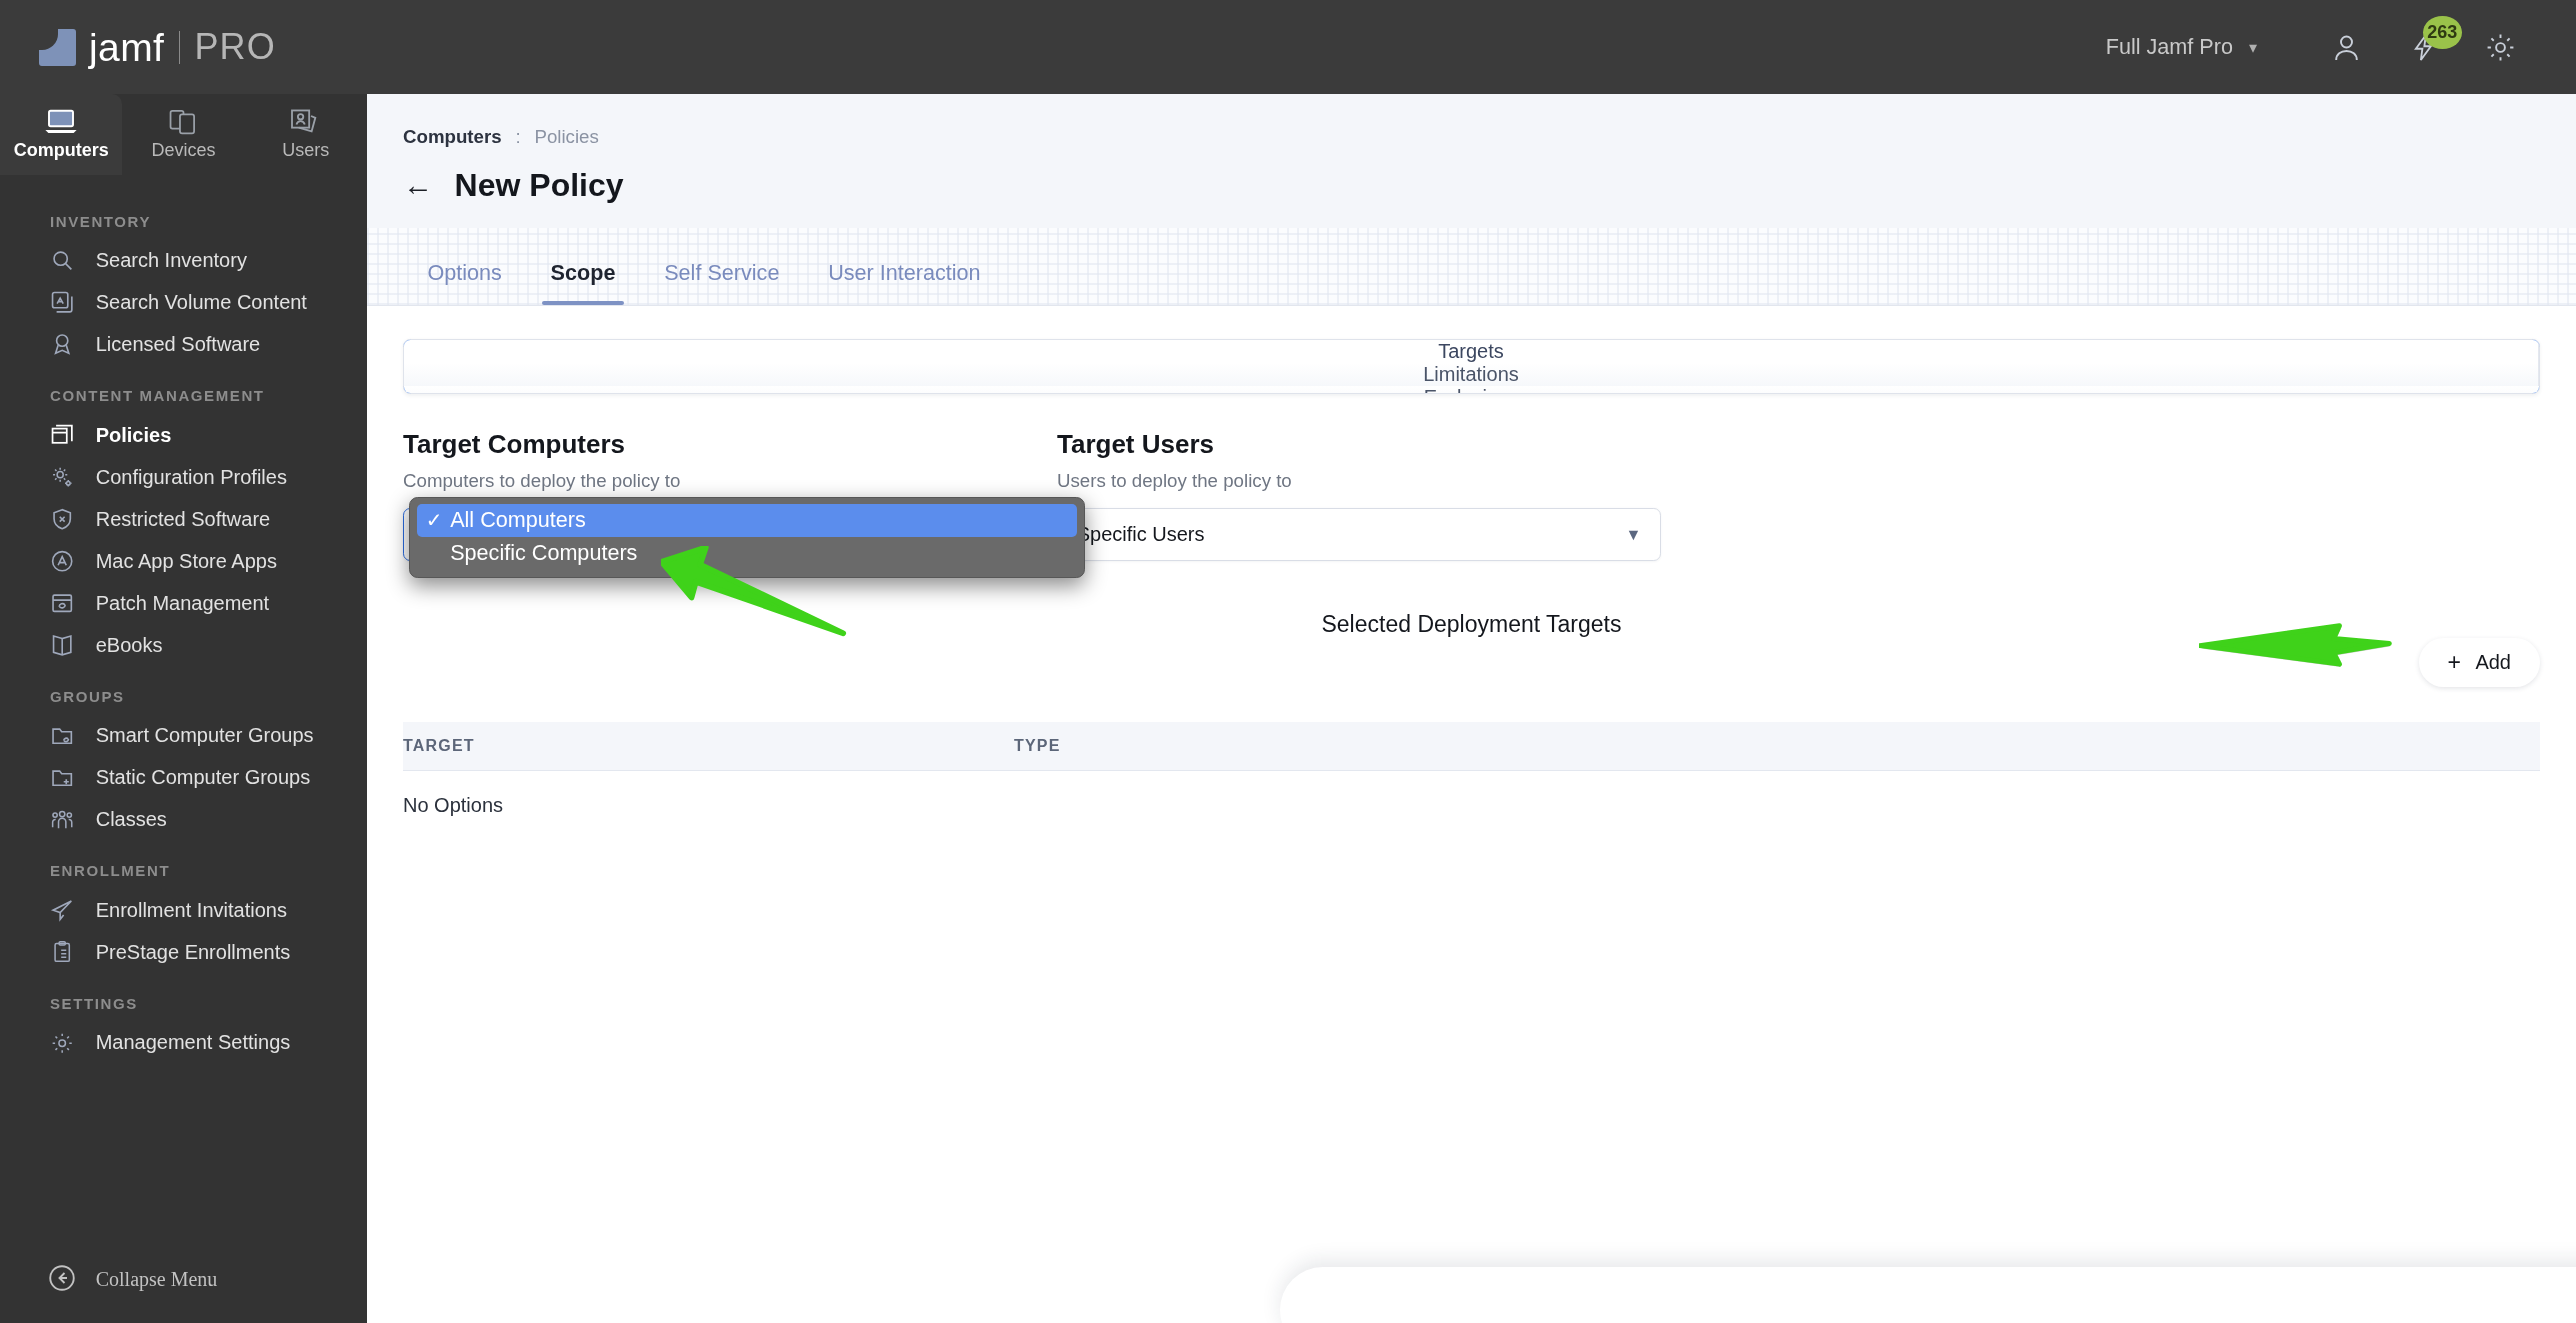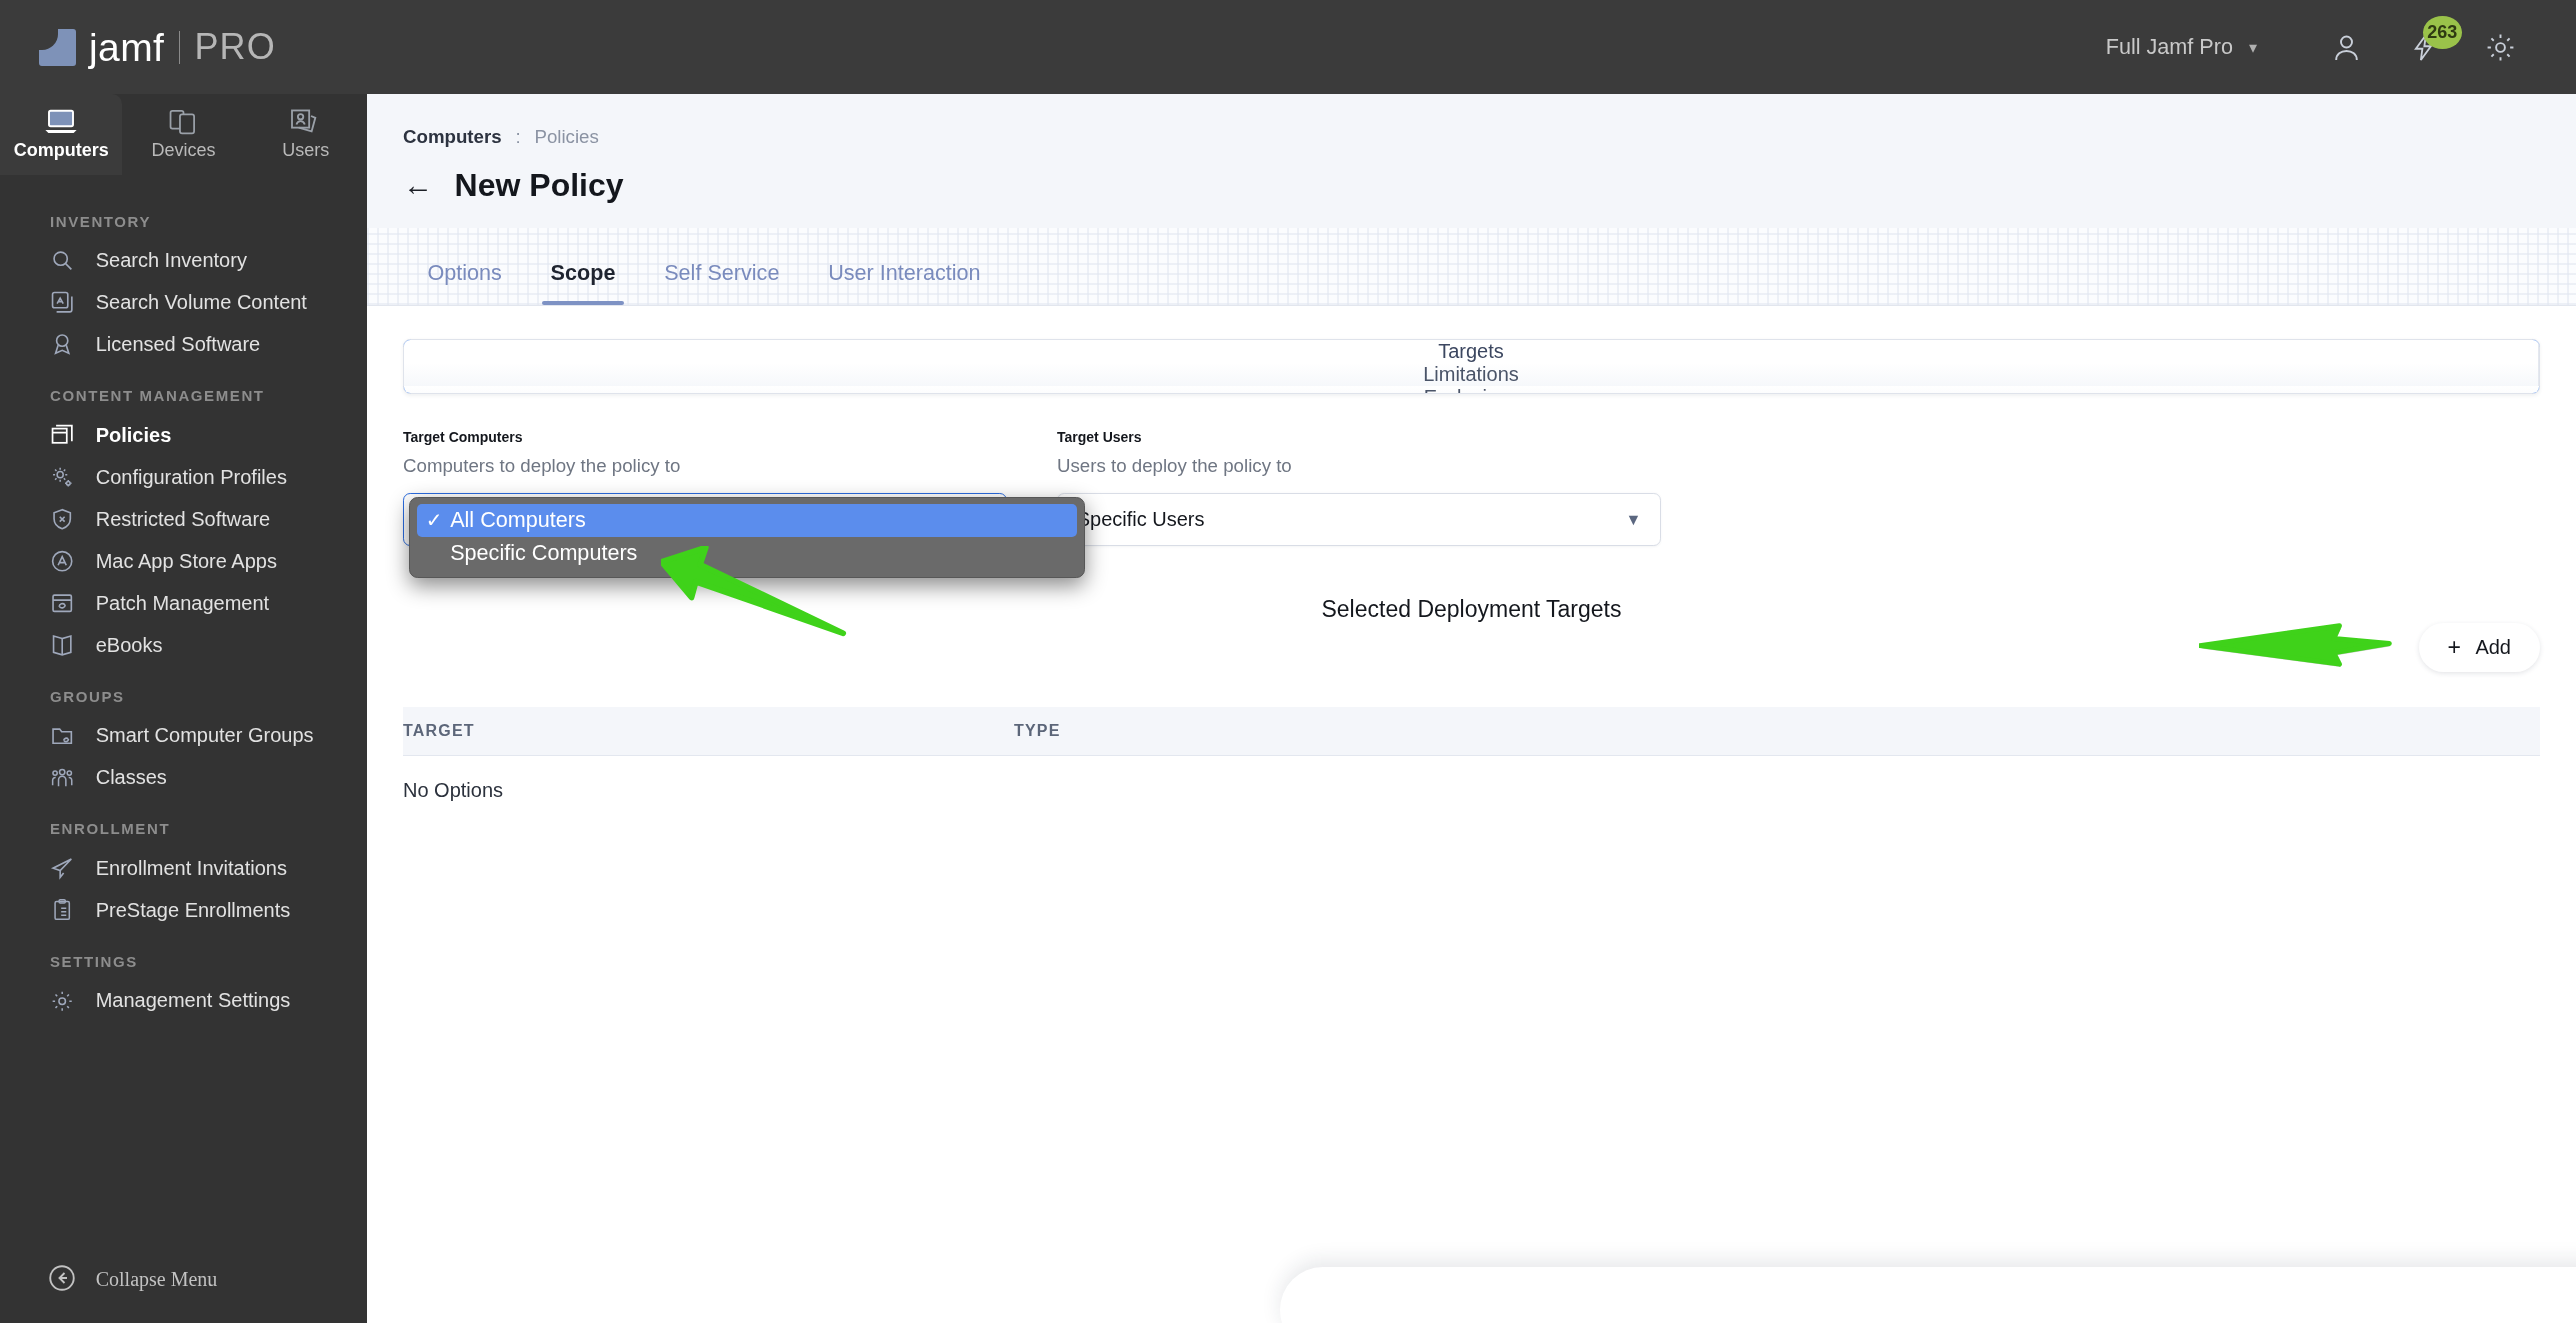--- a/index.html
+++ b/index.html
@@ -134,21 +134,21 @@
     font-size: 20px; color: #4a5468; cursor: pointer;
     border-right: 1.4px solid #e4e8ef;
     background: linear-gradient(#ffffff,#f6f8fb);
   }
   .segctl .s:last-child { border-right: none; }
   .segctl .s.active { background: #ffffff; color: #3c4760; }
 
   .fields { display: flex; margin-top: 35px; gap: 0; }
   .field { width: 611px; }
   .field.right { margin-left: 43px; }
-  .f-label { font-size: 14px; font-weight: 700; color: #14171d; }
+  .f-label { font-size: 26px; font-weight: 700; color: #14171d; }
   .f-help { font-size: 18.7px; color: #6f7683; margin-top: 10px; }
   .select {
     margin-top: 16px; height: 53px; width: 604px;
     border: 1.4px solid #d9dde6; border-radius: 7.2px; background: #ffffff;
     display: flex; align-items: center; padding: 0 18.7px;
     font-size: 20px; color: #14171d; cursor: pointer;
     box-shadow: 0 0.7px 2.2px rgba(40,50,70,.05);
   }
   .select .caret { margin-left: auto; color: #5b6running; }
   .select .caret { margin-left: auto; color: #5b6780; font-size: 16px; }
@@ -373,20 +373,29 @@
 
       <div class="sb-section">GROUPS</div>
       <div class="sb-item">
         <span class="ico">
           <svg width="24.4" height="24.4" viewBox="0 0 24 24" fill="none" stroke="#9fa8bb" stroke-width="1.6">
               <path d="M3 19V5h6.5l2 2.6H21V19z"></path>
               <path d="M13.5 16.4a2.6 2.6 0 0 1 4.4-1.7M18.2 14.8a2.6 2.6 0 0 1-4.4 1.8"></path>
             </svg>
         </span>
         <span class="lbl">Smart Computer Groups</span>
+      </div>
+      <div class="sb-item">
+        <span class="ico">
+          <svg width="24.4" height="24.4" viewBox="0 0 24 24" fill="none" stroke="#9fa8bb" stroke-width="1.6">
+              <path d="M3 19V5h6.5l2 2.6H21V19z"></path>
+              <path d="M16 13v5M13.5 15.5h5"></path>
+            </svg>
+        </span>
+        <span class="lbl">Static Computer Groups</span>
       </div>
       <div class="sb-item">
         <span class="ico">
           <svg width="24.4" height="24.4" viewBox="0 0 24 24" fill="none" stroke="#9fa8bb" stroke-width="1.5">
               <circle cx="12" cy="6" r="2.6"></circle>
               <circle cx="5" cy="7" r="2.1"></circle>
               <circle cx="19" cy="7" r="2.1"></circle>
               <path d="M8.4 20v-6.4a3.6 3.6 0 0 1 7.2 0V20M2.6 19v-5a2.6 2.6 0 0 1 3-2.6M21.4 19v-5a2.6 2.6 0 0 0-3-2.6"></path>
             </svg>
         </span>

